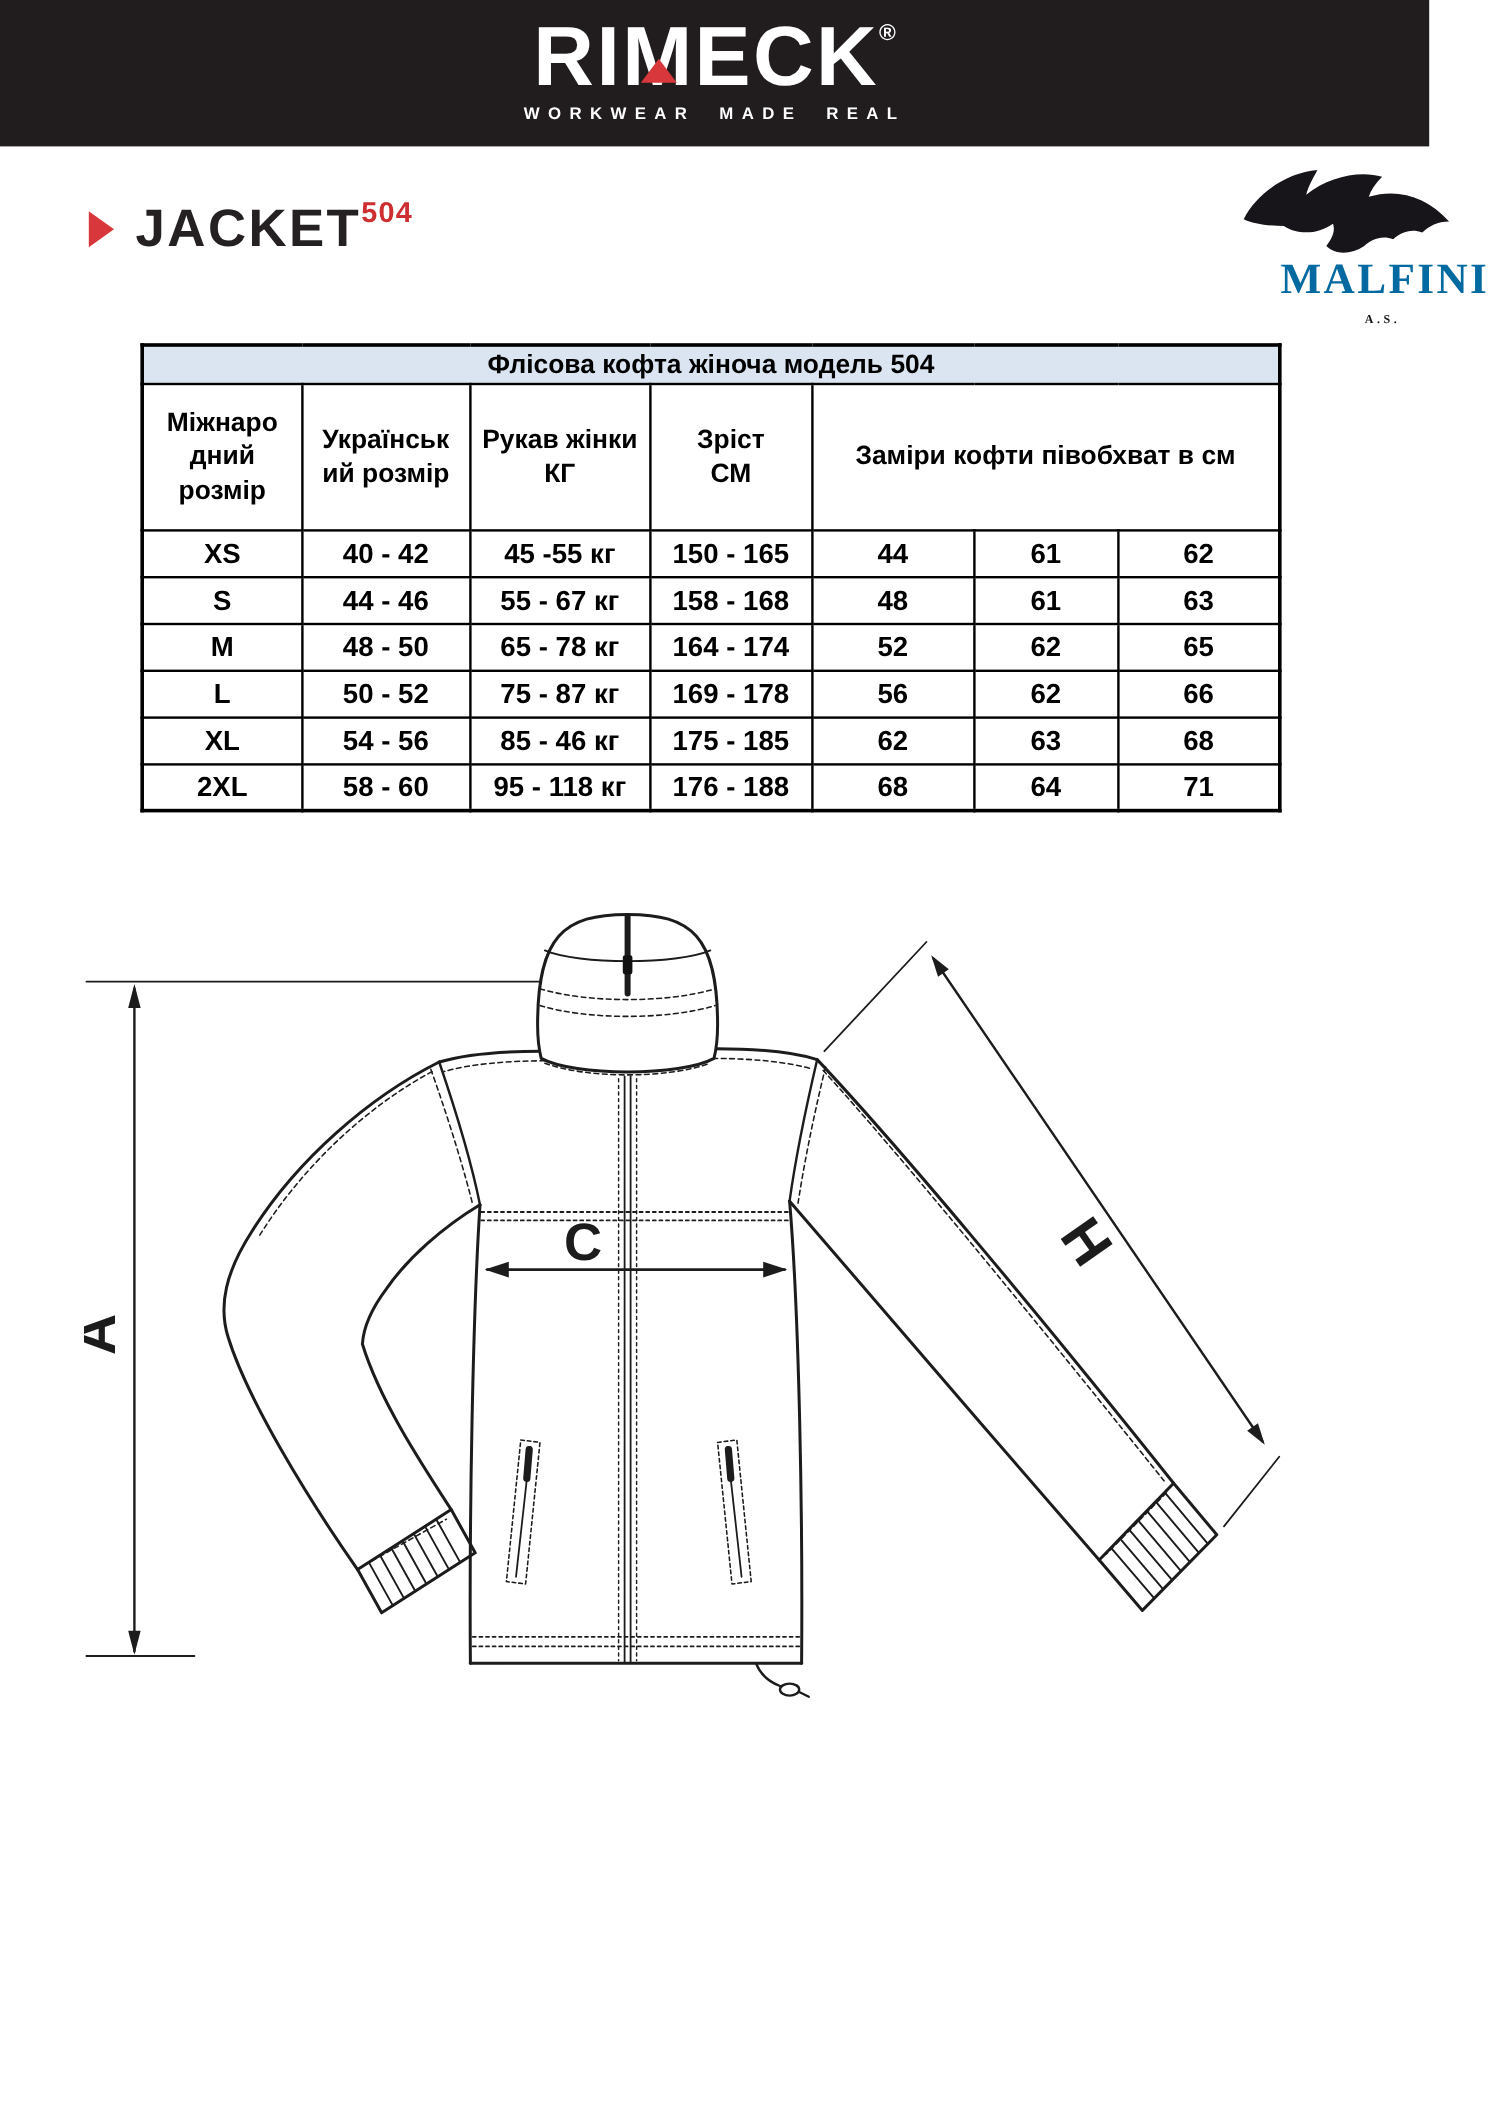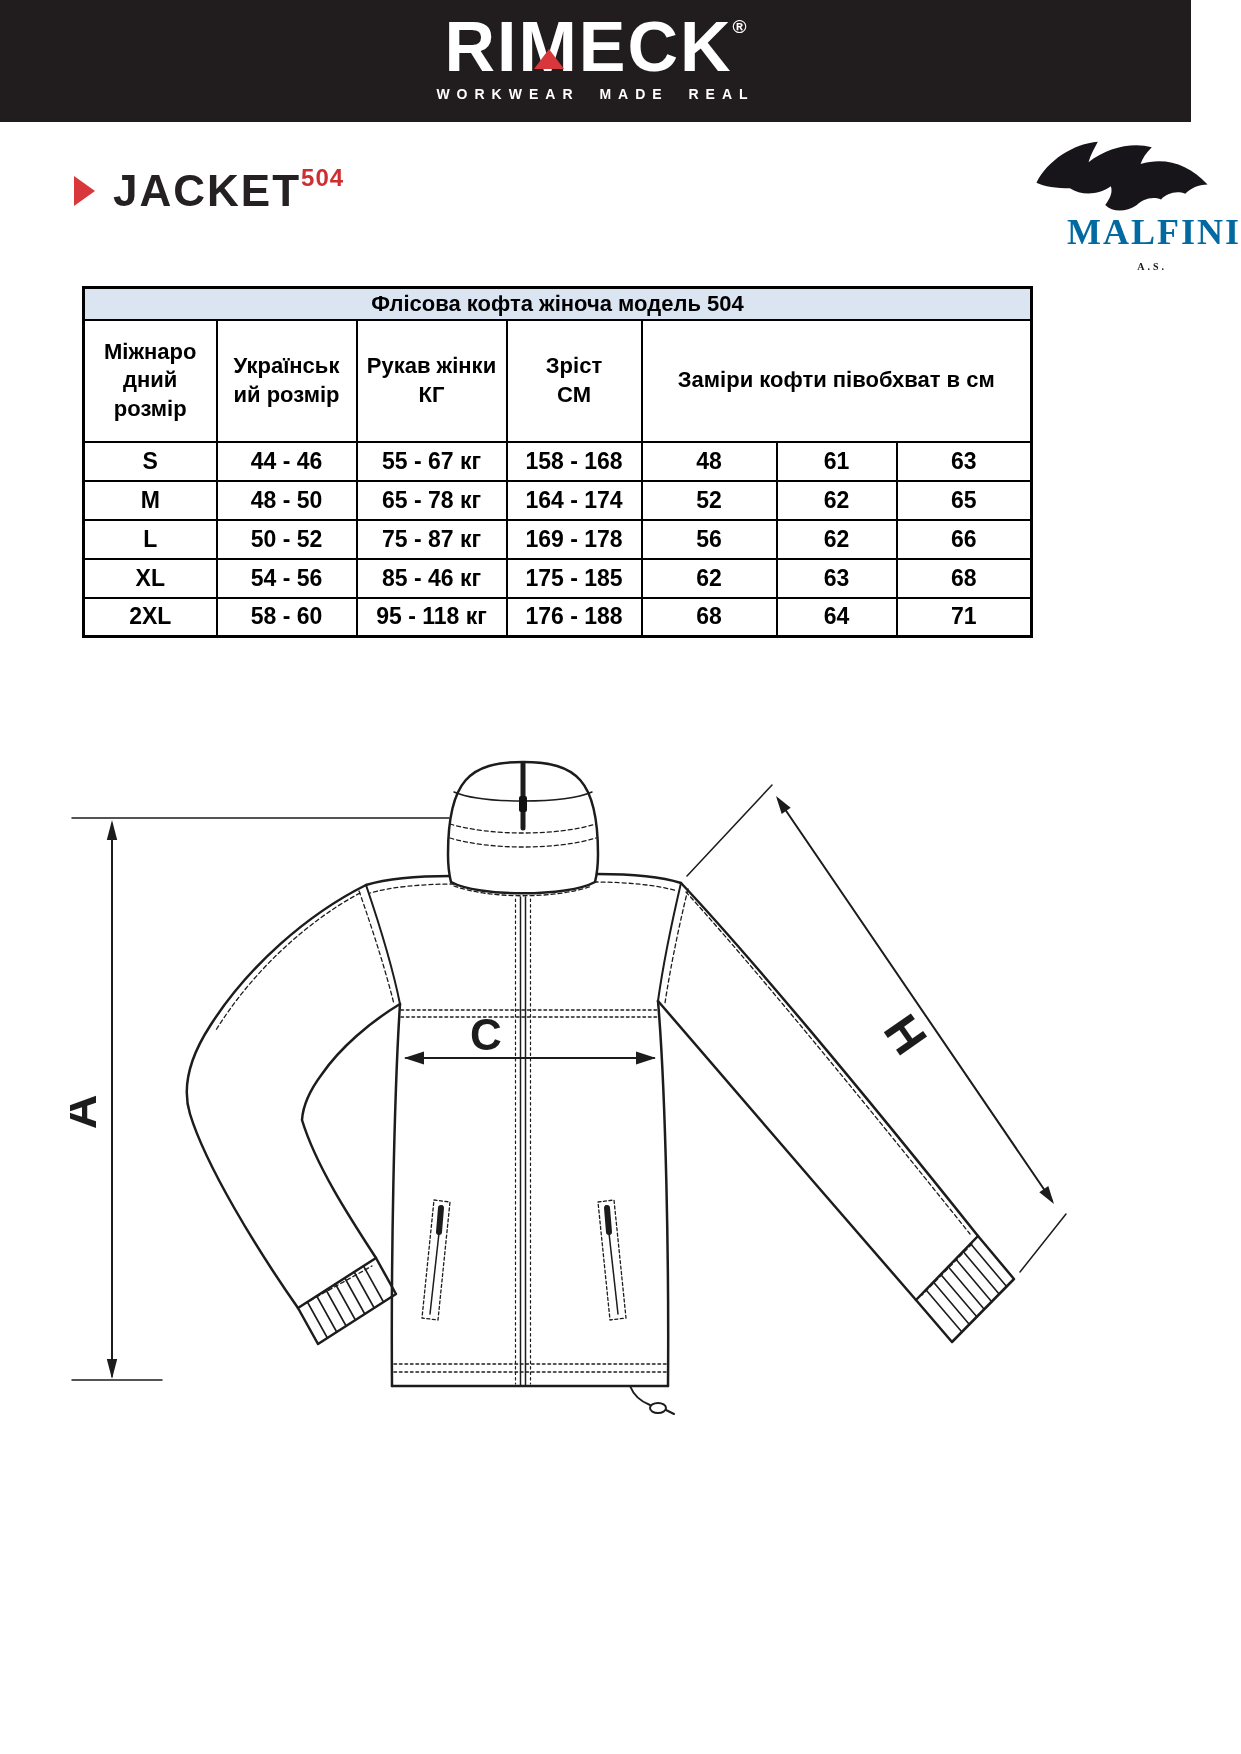--- a/index.html
+++ b/index.html
@@ -30,21 +30,21 @@
   .vendor-name { font-family:"Liberation Serif", serif; font-size:36px; font-weight:bold; letter-spacing:2px;
                  color:#0369a1; text-align:right; margin-top:-6px; line-height:1; }
   .vendor-suffix { font-family:"Liberation Serif", serif; font-size:10px; font-weight:bold; letter-spacing:3px;
                    color:#17141a; text-align:right; padding-right:74px; margin-top:11px; }
 
   
   .size-table { position:absolute; left:82px; top:286px; width:948px; border-collapse:collapse;
                 table-layout:fixed; color:#000; }
   .size-table td, .size-table th { border:2px solid #000; text-align:center; vertical-align:middle;
                 font-weight:bold; font-size:23px; font-family:"Liberation Sans", sans-serif; }
-  .size-table { border:3px solid #000; }
+  .size-table { border:3px solid #000;margin-left:35px; }
   .t-title td { background:#dbe5f1; height:32px; font-size:22px; }
   .t-head td { height:122px; line-height:1.3; white-space:pre-line; font-size:22px; }
   .t-sub td { height:44px; font-size:22px; white-space:nowrap; overflow:hidden; }
   .t-row td { height:39px; font-size:23px; }
 
   
   .drawing { position:absolute; left:70px; top:752px; width:1000px; height:682px; }
   .drawing text { font-family:"Liberation Sans", sans-serif; font-weight:bold; fill:#1c1c1c; }
 </style>
 </head>
@@ -93,20 +93,29 @@
       <td>Міжнаро
 дний
 розмір</td>
       <td>Українськ
 ий розмір</td>
       <td>Рукав жінки
 КГ</td>
       <td>Зріст
 СМ</td>
       <td colspan="3">Заміри кофти півобхват в см</td>
+    </tr>
+    <tr class="t-row">
+      <td>XS</td>
+      <td>40 - 42</td>
+      <td>45 -55 кг</td>
+      <td>150 - 165</td>
+      <td>44</td>
+      <td>61</td>
+      <td>62</td>
     </tr>
     <tr class="t-row">
       <td>S</td>
       <td>44 - 46</td>
       <td>55 - 67 кг</td>
       <td>158 - 168</td>
       <td>48</td>
       <td>61</td>
       <td>63</td>
     </tr>

